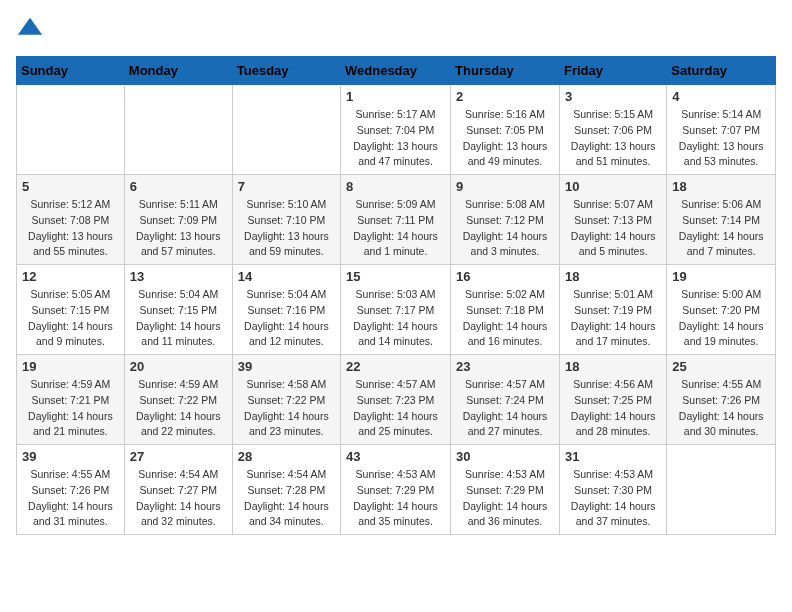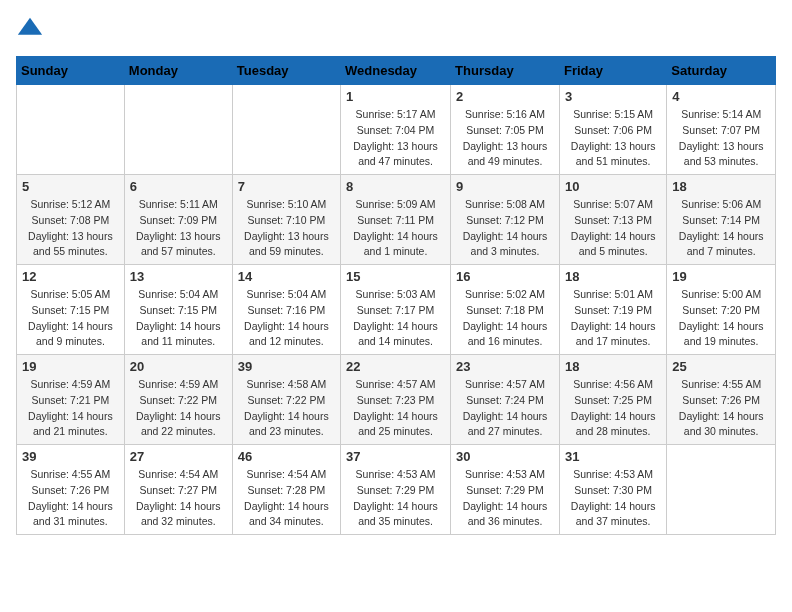--- a/index.html
+++ b/index.html
@@ -293,27 +293,27 @@
           Sunrise: 4:55 AM<br>Sunset: 7:26 PM<br>Daylight: 14 hours and 31 minutes.
         </div>
         </td>
         <td>
           <div class="day-number">27</div>
         <div class="day-info">
           Sunrise: 4:54 AM<br>Sunset: 7:27 PM<br>Daylight: 14 hours and 32 minutes.
         </div>
         </td>
         <td>
-          <div class="day-number">46</div>
+          <div class="day-number">28</div>
         <div class="day-info">
           Sunrise: 4:54 AM<br>Sunset: 7:28 PM<br>Daylight: 14 hours and 34 minutes.
         </div>
         </td>
         <td>
-          <div class="day-number">37</div>
+          <div class="day-number">43</div>
         <div class="day-info">
           Sunrise: 4:53 AM<br>Sunset: 7:29 PM<br>Daylight: 14 hours and 35 minutes.
         </div>
         </td>
         <td>
           <div class="day-number">30</div>
         <div class="day-info">
           Sunrise: 4:53 AM<br>Sunset: 7:29 PM<br>Daylight: 14 hours and 36 minutes.
         </div>
         </td>

